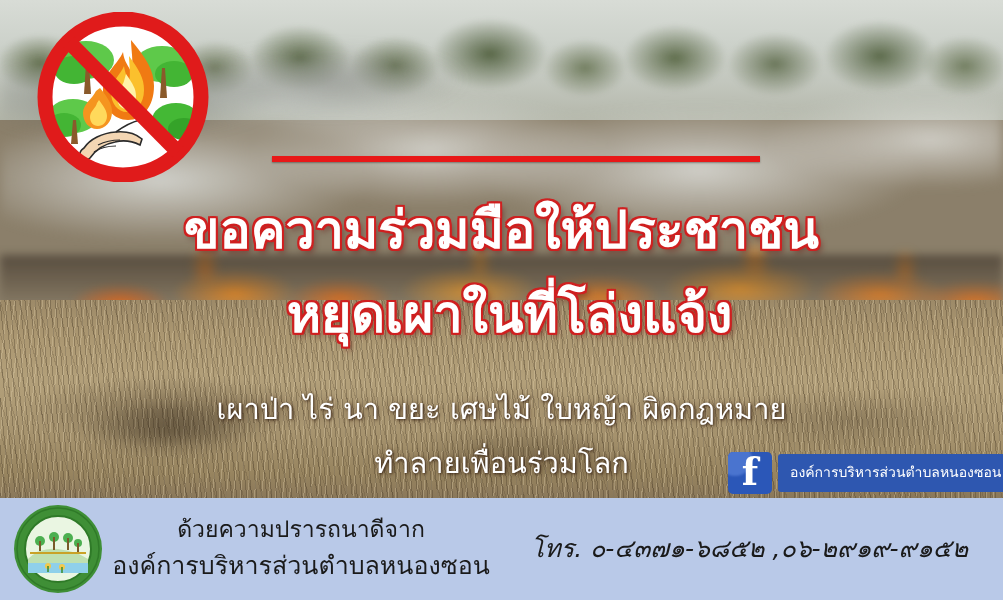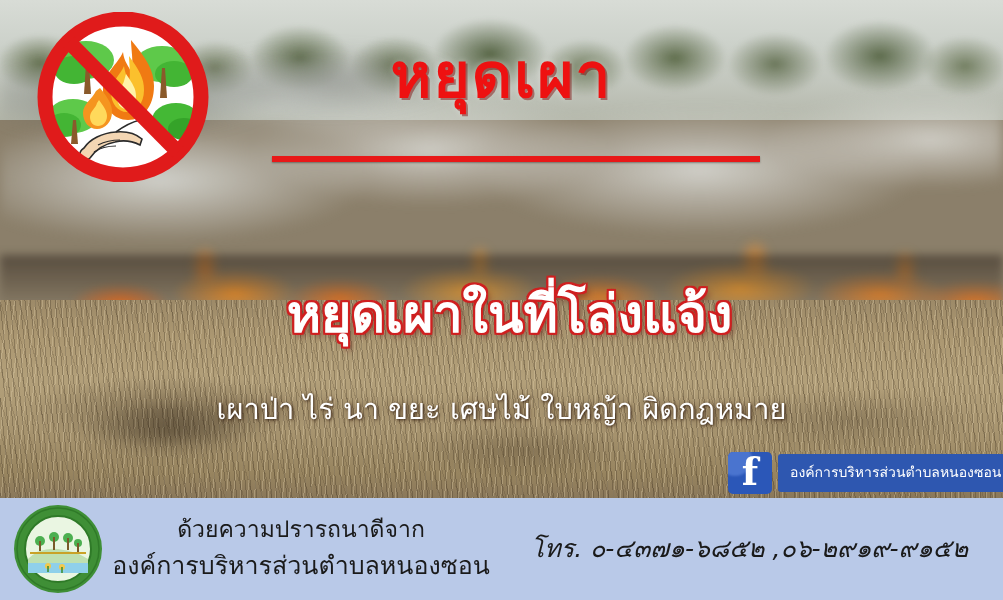--- a/index.html
+++ b/index.html
@@ -232,26 +232,27 @@
       <circle cx="113" cy="106" r="3.2" fill="#ffffff" stroke="#2b2b2b" stroke-width="1.6"></circle>
       <path d="M70 133 C76 130 84 128 92 128" stroke="#2b2b2b" stroke-width="1.2" fill="none"></path>
       <path d="M66 140 C72 136 80 134 88 134" stroke="#2b2b2b" stroke-width="1.2" fill="none"></path>
     </g>
 
     <circle cx="95" cy="85" r="78" fill="none" stroke="#e01b1b" stroke-width="15"></circle>
     <line x1="41" y1="30" x2="150" y2="140" stroke="#e01b1b" stroke-width="15" stroke-linecap="butt"></line>
   </svg>
 
 
-  <div class="headline">หยุดเผา</div>
   <div class="rule"></div>
 
+  <div class="line-a">ขอความร่วมมือให้ประชาชน</div>
   <div class="line-b">หยุดเผาในที่โล่งแจ้ง</div>
 
   <div class="sub-a">เผาป่า ไร่ นา ขยะ เศษไม้ ใบหญ้า ผิดกฎหมาย</div>
+  <div class="sub-b">ทำลายเพื่อนร่วมโลก</div>
 
   <div class="fb-badge">
     <div class="fb-mark">
       <span class="fb-f">f</span>
     </div>
     <div class="fb-label">องค์การบริหารส่วนตำบลหนองซอน</div>
   </div>
 
   <div class="footer">
 

